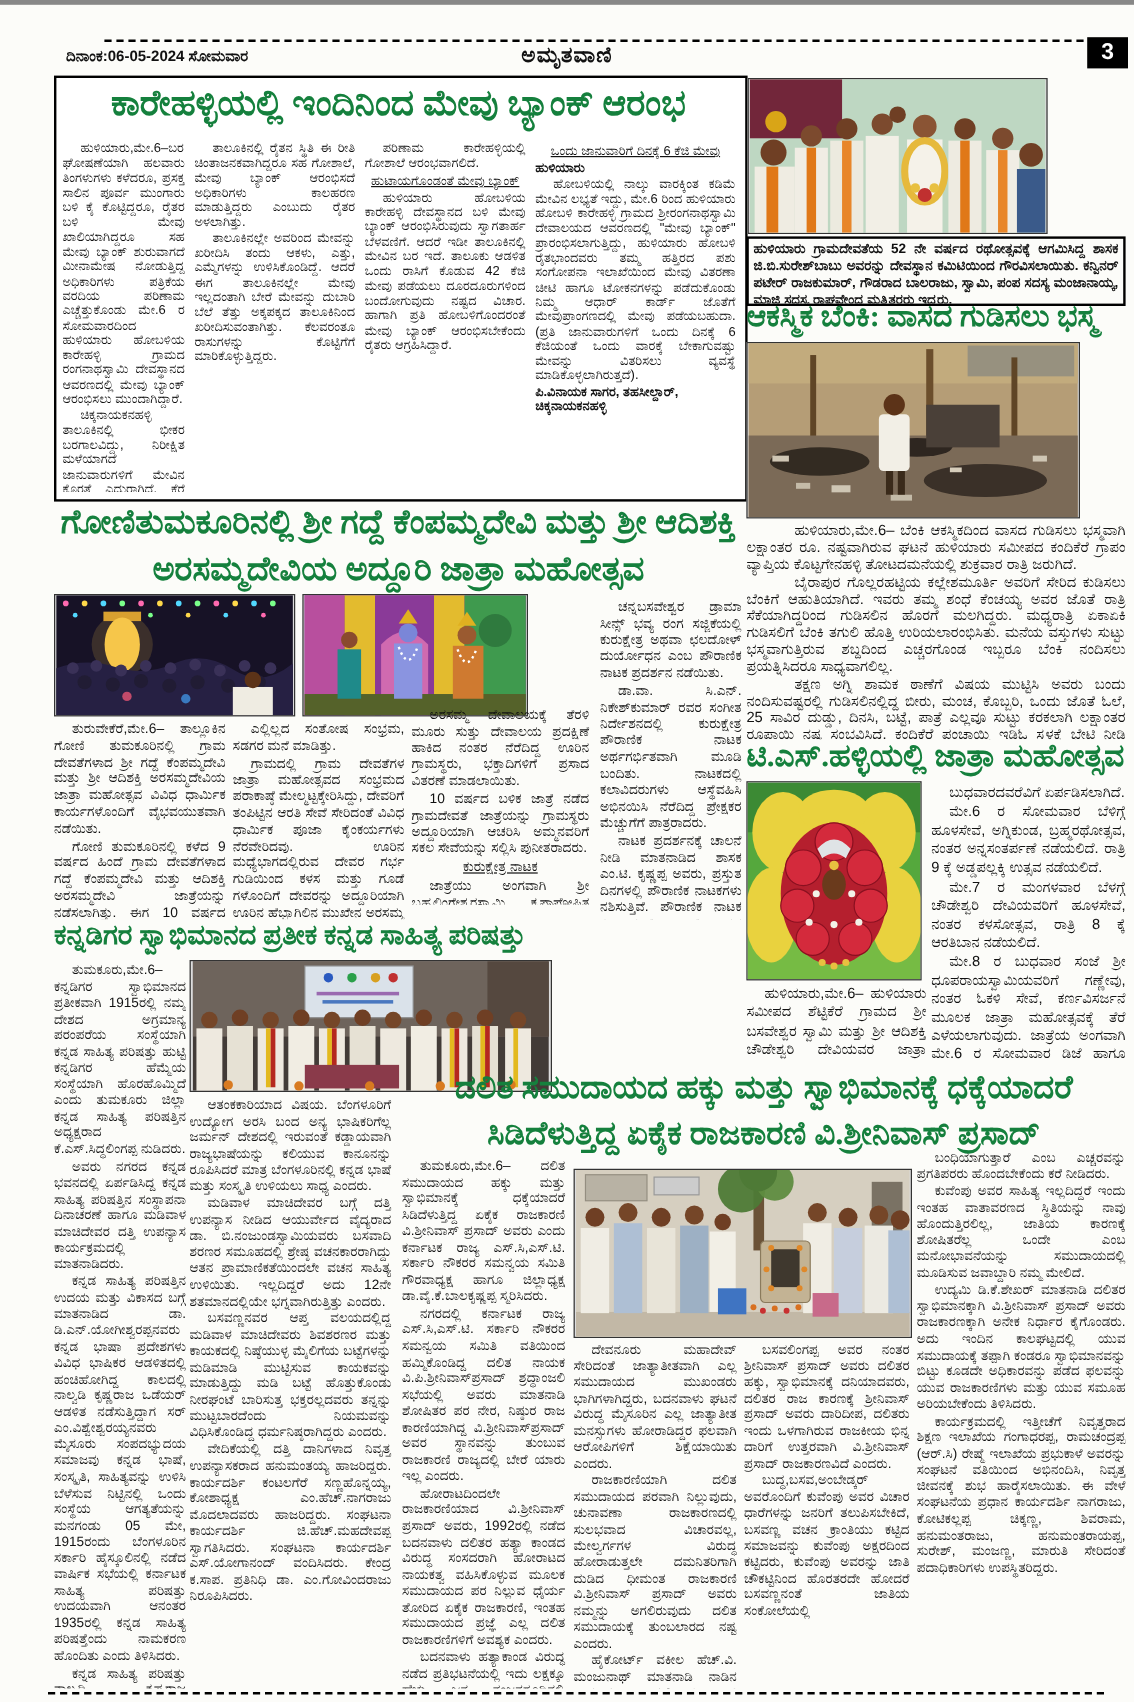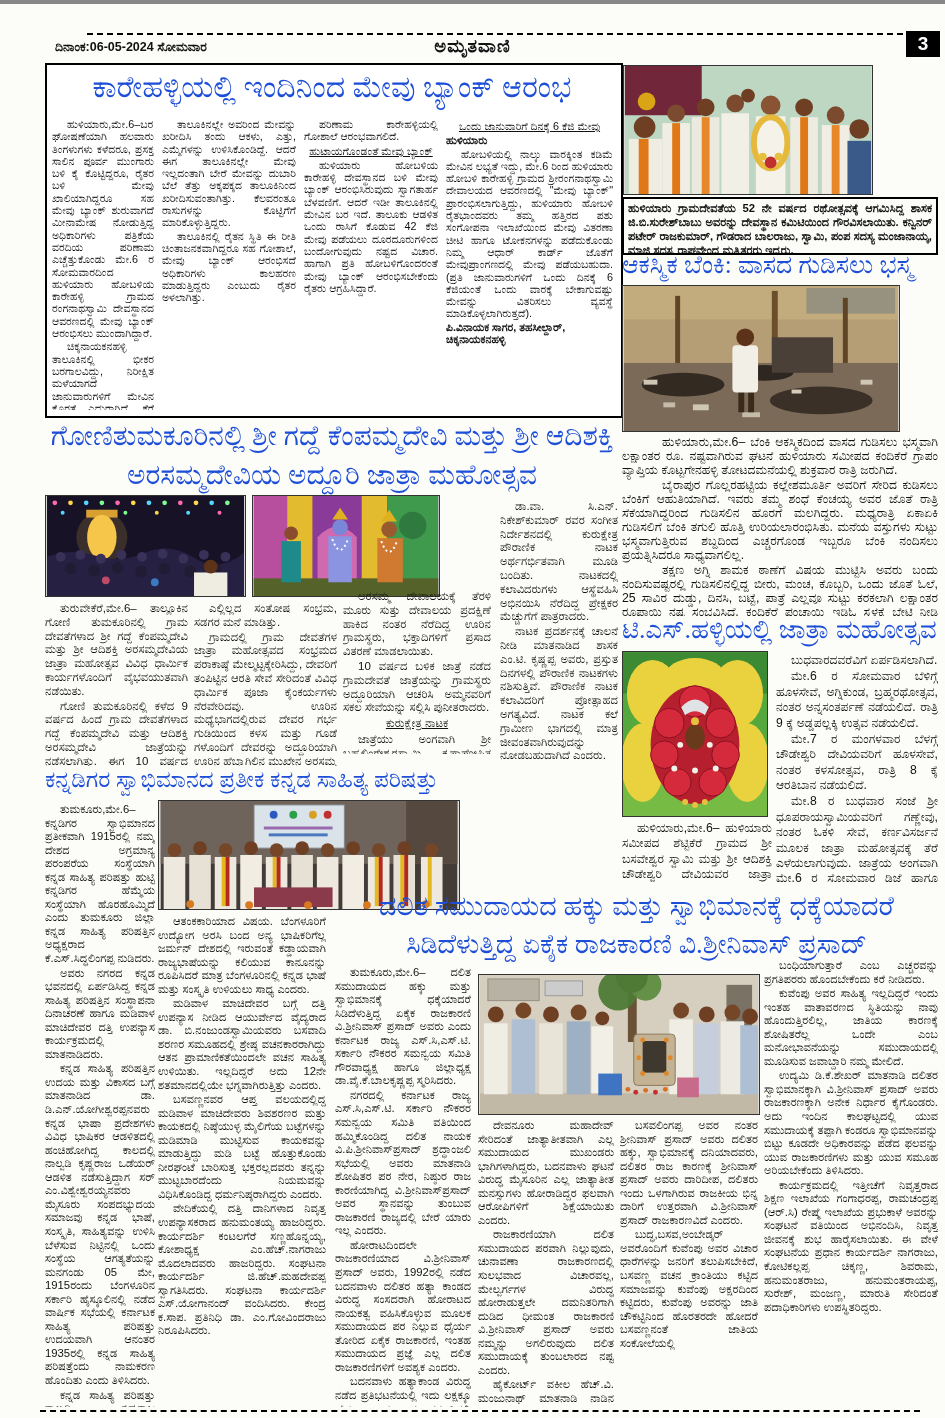--- a/index.html
+++ b/index.html
@@ -3,21 +3,21 @@
 <meta charset="utf-8">
 <style>
   html,body{margin:0;padding:0;background:#888;}
   #page{position:relative;width:945px;height:1418px;background:#fcfcf9;margin:4px auto;
         font-family:"Liberation Sans","DejaVu Sans",sans-serif;color:#111;overflow:hidden;}
   .dash{position:absolute;border-top:2px dashed #000;height:0;}
   .hdr-text{position:absolute;font-weight:bold;font-size:12.5px;}
   .masthead{position:absolute;left:0;width:945px;text-align:center;font-weight:bold;font-size:18px;letter-spacing:1px;}
   .pagebox{position:absolute;background:#000;color:#fff;font-weight:bold;font-size:19px;
            display:flex;align-items:center;justify-content:center;}
-  .headline{position:absolute;font-weight:normal;color:#1d4ed8;font-family:"Liberation Serif","DejaVu Serif",serif;
+  .headline{position:absolute;font-weight:bold;color:#15803d;font-family:"Liberation Serif","DejaVu Serif",serif;
             overflow:hidden;}
   .hl-center{text-align:center;}
   .hl-nowrap{white-space:nowrap;}
   .col{position:absolute;overflow:hidden;text-align:justify;line-height:1.2;}
   .col p{margin:0 0 1px 0;text-indent:15px;}
   .col p.subhead{text-indent:0;text-align:center;font-weight:normal;text-decoration:underline;margin:2px 0;}
   .col p.sigline{text-indent:0;text-align:left;font-weight:bold;}
   .abox{position:absolute;border:2px solid #000;background:#fff;}
   .photo{position:absolute;border:1px solid #333;box-sizing:border-box;background:#ddd;}
   .photo svg{display:block;width:100%;height:100%;}
@@ -40,22 +40,22 @@
   <div class="masthead" style="top:32px;">ಅಮೃತವಾಣಿ</div>
   <div class="pagebox" style="left:906px;top:27px;width:34px;height:26px;">3</div>
 
   <div class="abox" style="left:45px;top:59px;width:574px;height:351px;"></div>
   <div class="headline hl-center hl-nowrap" style="left:50px;top:66px;width:564px;height:44px;font-size:30px;">ಕಾರೇಹಳ್ಳಿಯಲ್ಲಿ ಇಂದಿನಿಂದ ಮೇವು ಬ್ಯಾಂಕ್ ಆರಂಭ</div>
   <div class="col f108" style="left:52px;top:114px;width:102px;height:292px;">
       <p>ಹುಳಿಯಾರು,ಮೇ.6–ಬರ ಘೋಷಣೆಯಾಗಿ ಹಲವಾರು ತಿಂಗಳುಗಳು ಕಳೆದರೂ, ಪ್ರಸಕ್ತ ಸಾಲಿನ ಪೂರ್ವ ಮುಂಗಾರು ಬಳಿ ಕೈ ಕೊಟ್ಟಿದ್ದರೂ, ರೈತರ ಬಳಿ ಮೇವು ಖಾಲಿಯಾಗಿದ್ದರೂ ಸಹ ಮೇವು ಬ್ಯಾಂಕ್ ಶುರುವಾಗದೆ ಮೀನಾಮೇಷ ನೋಡುತ್ತಿದ್ದ ಅಧಿಕಾರಿಗಳು ಪತ್ರಿಕೆಯ ವರದಿಯ ಪರಿಣಾಮ ಎಚ್ಚೆತ್ತುಕೊಂಡು ಮೇ.6 ರ ಸೋಮವಾರದಿಂದ ಹುಳಿಯಾರು ಹೋಬಳಿಯ ಕಾರೇಹಳ್ಳಿ ಗ್ರಾಮದ ರಂಗನಾಥಸ್ವಾಮಿ ದೇವಸ್ಥಾನದ ಆವರಣದಲ್ಲಿ ಮೇವು ಬ್ಯಾಂಕ್ ಆರಂಭಿಸಲು ಮುಂದಾಗಿದ್ದಾರೆ.</p>
       <p>ಚಿಕ್ಕನಾಯಕನಹಳ್ಳಿ ತಾಲೂಕಿನಲ್ಲಿ ಭೀಕರ ಬರಗಾಲವಿದ್ದು, ನಿರೀಕ್ಷಿತ ಮಳೆಯಾಗದೆ ಜಾನುವಾರುಗಳಿಗೆ ಮೇವಿನ ಕೊರತೆ ಎದುರಾಗಿದೆ. ಕೆರೆ ಕಟ್ಟೆಗಳು ಬತ್ತಿ ಹೋಗಿ ರೈತರು ಜಾನುವಾರುಗಳನ್ನು ಉಳಿಸಿಕೊಳ್ಳಲು ಹರಸಾಹಸ ಪಡುವಂತಾಗಿದೆ.</p>
     </div>
   <div class="col f108" style="left:162px;top:114px;width:134px;height:292px;">
+      <p>ತಾಲೂಕಿನಲ್ಲಿ ರೈತನ ಸ್ಥಿತಿ ಈ ರೀತಿ ಚಿಂತಾಜನಕವಾಗಿದ್ದರೂ ಸಹ ಗೋಶಾಲೆ, ಮೇವು ಬ್ಯಾಂಕ್ ಆರಂಭಿಸದೆ ಅಧಿಕಾರಿಗಳು ಕಾಲಹರಣ ಮಾಡುತ್ತಿದ್ದರು ಎಂಬುದು ರೈತರ ಅಳಲಾಗಿತ್ತು.</p>
       <p>ತಾಲೂಕಿನಲ್ಲೇ ಅವರಿಂದ ಮೇವನ್ನು ಖರೀದಿಸಿ ತಂದು ಆಕಳು, ಎತ್ತು, ಎಮ್ಮೆಗಳನ್ನು ಉಳಿಸಿಕೊಂಡಿದ್ದೆ. ಆದರೆ ಈಗ ತಾಲೂಕಿನಲ್ಲೇ ಮೇವು ಇಲ್ಲದಂತಾಗಿ ಬೇರೆ ಮೇವನ್ನು ದುಬಾರಿ ಬೆಲೆ ತೆತ್ತು ಅಕ್ಕಪಕ್ಕದ ತಾಲೂಕಿನಿಂದ ಖರೀದಿಸುವಂತಾಗಿತ್ತು. ಕೆಲವರಂತೂ ರಾಸುಗಳನ್ನು ಕೊಟ್ಟಿಗೆಗೆ ಮಾರಿಕೊಳ್ಳುತ್ತಿದ್ದರು.</p>
-      <p>ತಾಲೂಕಿನಲ್ಲಿ ರೈತನ ಸ್ಥಿತಿ ಈ ರೀತಿ ಚಿಂತಾಜನಕವಾಗಿದ್ದರೂ ಸಹ ಗೋಶಾಲೆ, ಮೇವು ಬ್ಯಾಂಕ್ ಆರಂಭಿಸದೆ ಅಧಿಕಾರಿಗಳು ಕಾಲಹರಣ ಮಾಡುತ್ತಿದ್ದರು ಎಂಬುದು ರೈತರ ಅಳಲಾಗಿತ್ತು.</p>
     </div>
   <div class="col f108" style="left:304px;top:114px;width:134px;height:292px;">
       <p>ಪರಿಣಾಮ ಕಾರೇಹಳ್ಳಿಯಲ್ಲಿ ಗೋಶಾಲೆ ಆರಂಭವಾಗಲಿದೆ.</p>
       <p class="subhead">ಹುಟಾಯಗೊಂಡಂತೆ ಮೇವು ಬ್ಯಾಂಕ್</p>
       <p>ಹುಳಿಯಾರು ಹೋಬಳಿಯ ಕಾರೇಹಳ್ಳಿ ದೇವಸ್ಥಾನದ ಬಳಿ ಮೇವು ಬ್ಯಾಂಕ್ ಆರಂಭಿಸಿರುವುದು ಸ್ವಾಗತಾರ್ಹ ಬೆಳವಣಿಗೆ. ಆದರೆ ಇಡೀ ತಾಲೂಕಿನಲ್ಲಿ ಮೇವಿನ ಬರ ಇದೆ. ತಾಲೂಕು ಆಡಳಿತ ಒಂದು ರಾಸಿಗೆ ಕೊಡುವ 42 ಕೆಜಿ ಮೇವು ಪಡೆಯಲು ದೂರದೂರುಗಳಿಂದ ಬಂದೋಗುವುದು ನಷ್ಟದ ವಿಚಾರ. ಹಾಗಾಗಿ ಪ್ರತಿ ಹೋಬಳಿಗೊಂದರಂತೆ ಮೇವು ಬ್ಯಾಂಕ್ ಆರಂಭಿಸಬೇಕೆಂದು ರೈತರು ಆಗ್ರಹಿಸಿದ್ದಾರೆ.</p>
     </div>
   <div class="col f108" style="left:446px;top:114px;width:167px;height:292px;">
       <p class="subhead">ಒಂದು ಜಾನುವಾರಿಗೆ ದಿನಕ್ಕೆ 6 ಕೆಜಿ ಮೇವು</p>
       <p class="sigline">ಹುಳಿಯಾರು</p>
       <p>ಹೋಬಳಿಯಲ್ಲಿ ನಾಲ್ಕು ವಾರಕ್ಕಿಂತ ಕಡಿಮೆ ಮೇವಿನ ಲಭ್ಯತೆ ಇದ್ದು, ಮೇ.6 ರಿಂದ ಹುಳಿಯಾರು ಹೋಬಳಿ ಕಾರೇಹಳ್ಳಿ ಗ್ರಾಮದ ಶ್ರೀರಂಗನಾಥಸ್ವಾಮಿ ದೇವಾಲಯದ ಆವರಣದಲ್ಲಿ "ಮೇವು ಬ್ಯಾಂಕ್" ಪ್ರಾರಂಭಿಸಲಾಗುತ್ತಿದ್ದು, ಹುಳಿಯಾರು ಹೋಬಳಿ ರೈತಭಾಂದವರು ತಮ್ಮ ಹತ್ತಿರದ ಪಶು ಸಂಗೋಪನಾ ಇಲಾಖೆಯಿಂದ ಮೇವು ವಿತರಣಾ ಚೀಟಿ ಹಾಗೂ ಟೋಕನಗಳನ್ನು ಪಡೆದುಕೊಂಡು ನಿಮ್ಮ ಆಧಾರ್ ಕಾರ್ಡ್ ಜೊತೆಗೆ ಮೇವುಪ್ರಾಂಗಣದಲ್ಲಿ ಮೇವು ಪಡೆಯಬಹುದಾ. (ಪ್ರತಿ ಜಾನುವಾರುಗಳಿಗೆ ಒಂದು ದಿನಕ್ಕೆ 6 ಕೆಜಿಯಂತೆ ಒಂದು ವಾರಕ್ಕೆ ಬೇಕಾಗುವಷ್ಟು ಮೇವನ್ನು ವಿತರಿಸಲು ವ್ಯವಸ್ಥೆ ಮಾಡಿಕೊಳ್ಳಲಾಗಿರುತ್ತದೆ).</p>
@@ -245,20 +245,21 @@
         <path d="M80,24 L88,12 L96,24 Z" fill="#e0b020"></path>
         <rect x="76" y="41" width="24" height="47" fill="#8a94e0"></rect>
       <circle cx="138" cy="34" r="8" fill="#9a5a30"></circle>
         <path d="M130,26 L138,14 L146,26 Z" fill="#e0b020"></path>
         <rect x="126" y="43" width="26" height="45" fill="#cf7a30"></rect>
       <path d="M80,44 Q88,66 96,44" stroke="#ffffff" stroke-width="2" fill="none" stroke-dasharray="2,3"></path>
       <path d="M130,46 Q138,68 146,46" stroke="#ffffff" stroke-width="2" fill="none" stroke-dasharray="2,3"></path>
     </svg>
   </div>
   <div class="col f115" style="left:500px;top:496px;width:118px;height:266px;">
+      <p>ಚನ್ನಬಸವೇಶ್ವರ ಡ್ರಾಮಾ ಸೀನ್ಸ್ ಭವ್ಯ ರಂಗ ಸಜ್ಜಿಕೆಯಲ್ಲಿ ಕುರುಕ್ಷೇತ್ರ ಅಥವಾ ಛಲದೋಳ್ ದುರ್ಯೋಧನ ಎಂಬ ಪೌರಾಣಿಕ ನಾಟಕ ಪ್ರದರ್ಶನ ನಡೆಯಿತು.</p>
       <p>ಡಾ.ವಾ. ಸಿ.ಎನ್. ನಿಕೇಶ್‌ಕುಮಾರ್ ರವರ ಸಂಗೀತ ನಿರ್ದೇಶನದಲ್ಲಿ ಕುರುಕ್ಷೇತ್ರ ಪೌರಾಣಿಕ ನಾಟಕ ಅರ್ಥಗರ್ಭಿತವಾಗಿ ಮೂಡಿ ಬಂದಿತು. ನಾಟಕದಲ್ಲಿ ಕಲಾವಿದರುಗಳು ಆಸ್ಥೆವಹಿಸಿ ಅಭಿನಯಿಸಿ ನೆರೆದಿದ್ದ ಪ್ರೇಕ್ಷಕರ ಮೆಚ್ಚುಗೆಗೆ ಪಾತ್ರರಾದರು.</p>
       <p>ನಾಟಕ ಪ್ರದರ್ಶನಕ್ಕೆ ಚಾಲನೆ ನೀಡಿ ಮಾತನಾಡಿದ ಶಾಸಕ ಎಂ.ಟಿ. ಕೃಷ್ಣಪ್ಪ ಅವರು, ಪ್ರಸ್ತುತ ದಿನಗಳಲ್ಲಿ ಪೌರಾಣಿಕ ನಾಟಕಗಳು ನಶಿಸುತ್ತಿವೆ. ಪೌರಾಣಿಕ ನಾಟಕ ಕಲಾವಿದರಿಗೆ ಪ್ರೋತ್ಸಾಹದ ಅಗತ್ಯವಿದೆ. ನಾಟಕ ಕಲೆ ಗ್ರಾಮೀಣ ಭಾಗದಲ್ಲಿ ಮಾತ್ರ ಜೀವಂತವಾಗಿರುವುದನ್ನು ನೋಡಬಹುದಾಗಿದೆ ಎಂದರು.</p>
     </div>
   <div class="col f115" style="left:45px;top:598px;width:143px;height:164px;">
       <p>ತುರುವೇಕೆರೆ,ಮೇ.6– ತಾಲ್ಲೂಕಿನ ಗೋಣಿ ತುಮಕೂರಿನಲ್ಲಿ ಗ್ರಾಮ ದೇವತೆಗಳಾದ ಶ್ರೀ ಗದ್ದೆ ಕೆಂಪಮ್ಮದೇವಿ ಮತ್ತು ಶ್ರೀ ಆದಿಶಕ್ತಿ ಅರಸಮ್ಮದೇವಿಯ ಜಾತ್ರಾ ಮಹೋತ್ಸವ ವಿವಿಧ ಧಾರ್ಮಿಕ ಕಾರ್ಯಗಳೊಂದಿಗೆ ವೈಭವಯುತವಾಗಿ ನಡೆಯಿತು.</p>
       <p>ಗೋಣಿ ತುಮಕೂರಿನಲ್ಲಿ ಕಳೆದ 9 ವರ್ಷದ ಹಿಂದೆ ಗ್ರಾಮ ದೇವತೆಗಳಾದ ಗದ್ದೆ ಕೆಂಪಮ್ಮದೇವಿ ಮತ್ತು ಆದಿಶಕ್ತಿ ಅರಸಮ್ಮದೇವಿ ಜಾತ್ರೆಯನ್ನು ನಡೆಸಲಾಗಿತ್ತು. ಈಗ 10 ವರ್ಷದ ನಂತರ ಜಾತ್ರೆ ಆಚರಿಸುತ್ತಿರುವುದು ಗ್ರಾಮಸ್ಥರಲ್ಲಿ</p>
     </div>
   <div class="col f115" style="left:194px;top:598px;width:143px;height:164px;">
       <p>ಎಲ್ಲಿಲ್ಲದ ಸಂತೋಷ ಸಂಭ್ರಮ, ಸಡಗರ ಮನೆ ಮಾಡಿತ್ತು.</p>
       <p>ಗ್ರಾಮದಲ್ಲಿ ಗ್ರಾಮ ದೇವತೆಗಳ ಜಾತ್ರಾ ಮಹೋತ್ಸವದ ಸಂಭ್ರಮದ ಪರಾಕಾಷ್ಠೆ ಮೇಲ್ಮಟ್ಟಕ್ಕೇರಿಸಿದ್ದು, ದೇವರಿಗೆ ತಂಪಿಟ್ಟಿನ ಆರತಿ ಸೇವೆ ಸೇರಿದಂತೆ ವಿವಿಧ ಧಾರ್ಮಿಕ ಪೂಜಾ ಕೈಂಕರ್ಯಗಳು ನೆರವೇರಿದವು. ಊರಿನ ಮಧ್ಯೆಭಾಗದಲ್ಲಿರುವ ದೇವರ ಗರ್ಭ ಗುಡಿಯಿಂದ ಕಳಸ ಮತ್ತು ಗೂಡೆ ಗಳೊಂದಿಗೆ ದೇವರನ್ನು ಅದ್ದೂರಿಯಾಗಿ ಊರಿನ ಹೆಬ್ಬಾಗಿಲಿನ ಮುಖೇನ ಅರಸಮ್ಮ ದೇವಾಲಯಕ್ಕೆ ವಿವಿಧ ವಾದ್ಯ ಗೋಷ್ಟಿಯೊಂದಿಗೆ ಕರೆದೊಯ್ಯಲಾಯಿತು.</p>

